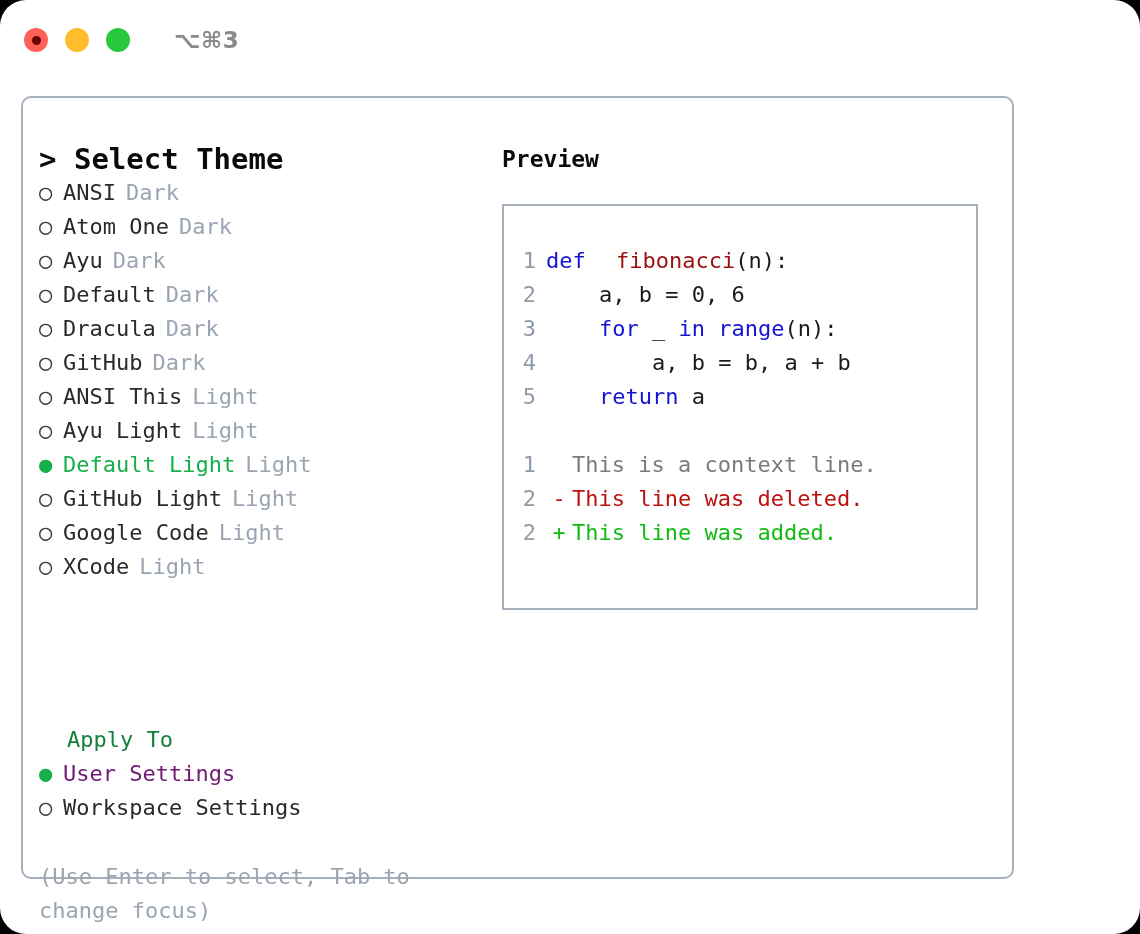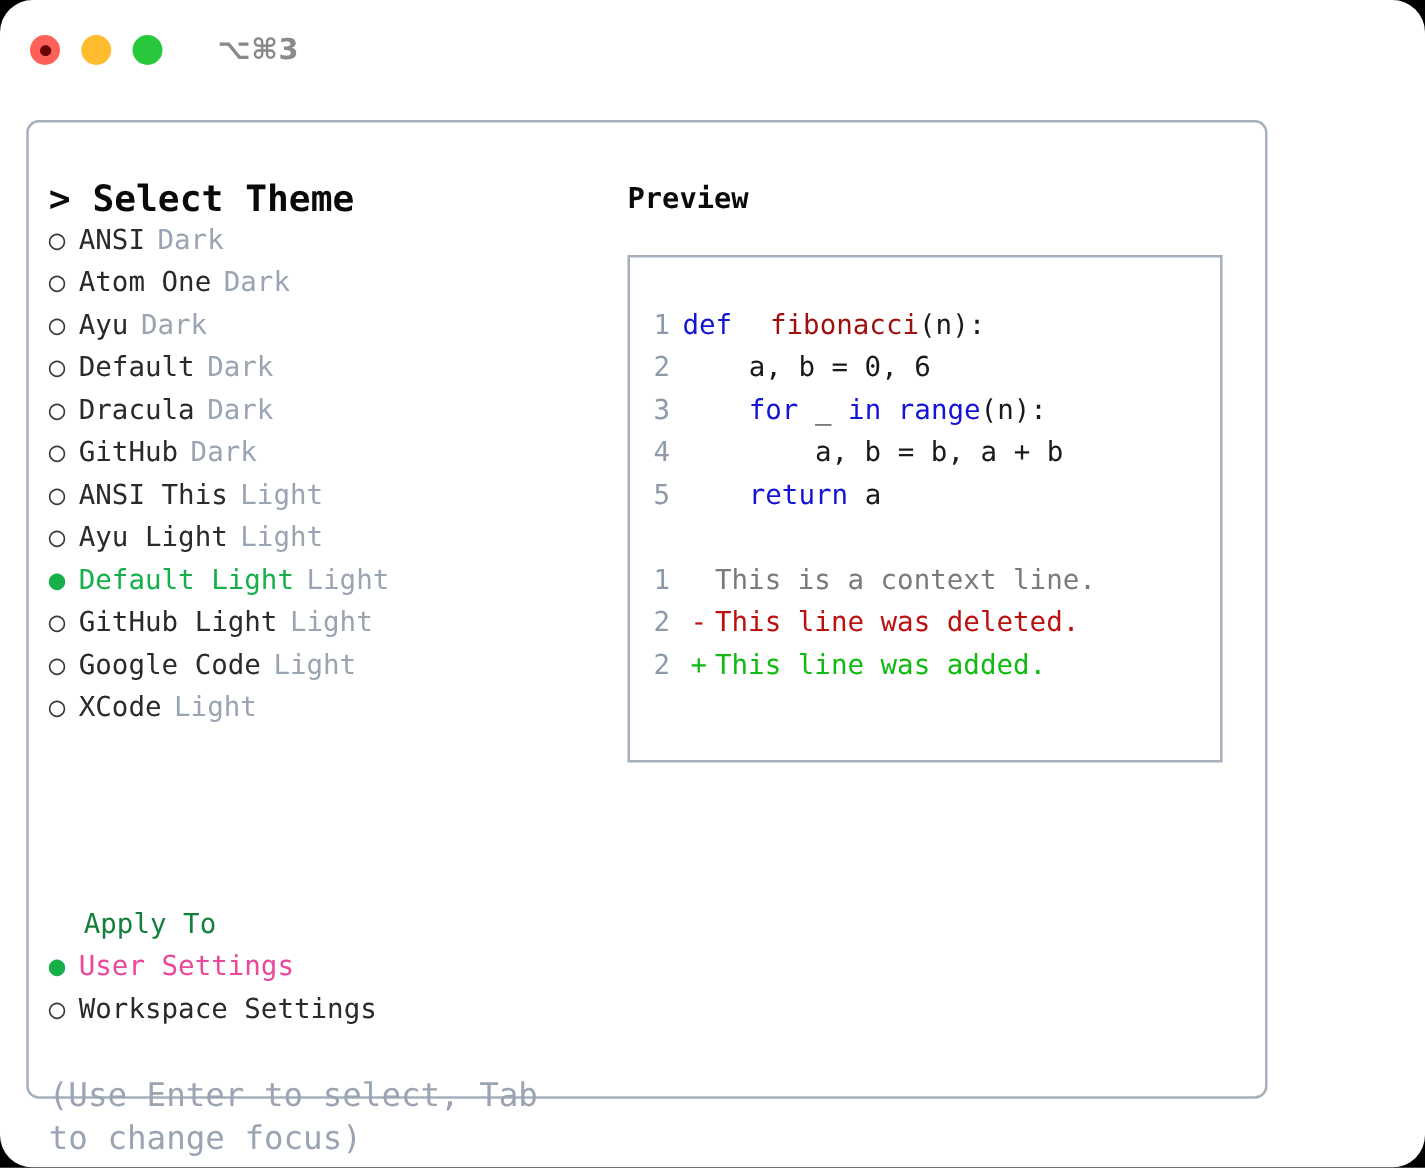--- a/index.html
+++ b/index.html
@@ -138,28 +138,28 @@
     white-space: pre;
   }
   .apply-row {
     display: flex;
     align-items: baseline;
     line-height: 34px;
     font-size: 22px;
     white-space: pre;
   }
   .apply-row .label { color: #2a2a2a; }
-  .apply-row.selected .label { color: #ec4899; }
+  .apply-row.selected .label { color: #701a75; }
 
   .hint {
     position: absolute;
     left: 16px;
     top: 762px;
     width: 415px;
-    font-size: 26px;
+    font-size: 22px;
     line-height: 34px;
     color: #9aa4b2;
   }
 
   
   .right-col {
     position: absolute;
     left: 479px;
     top: 44px;
     width: 490px;

